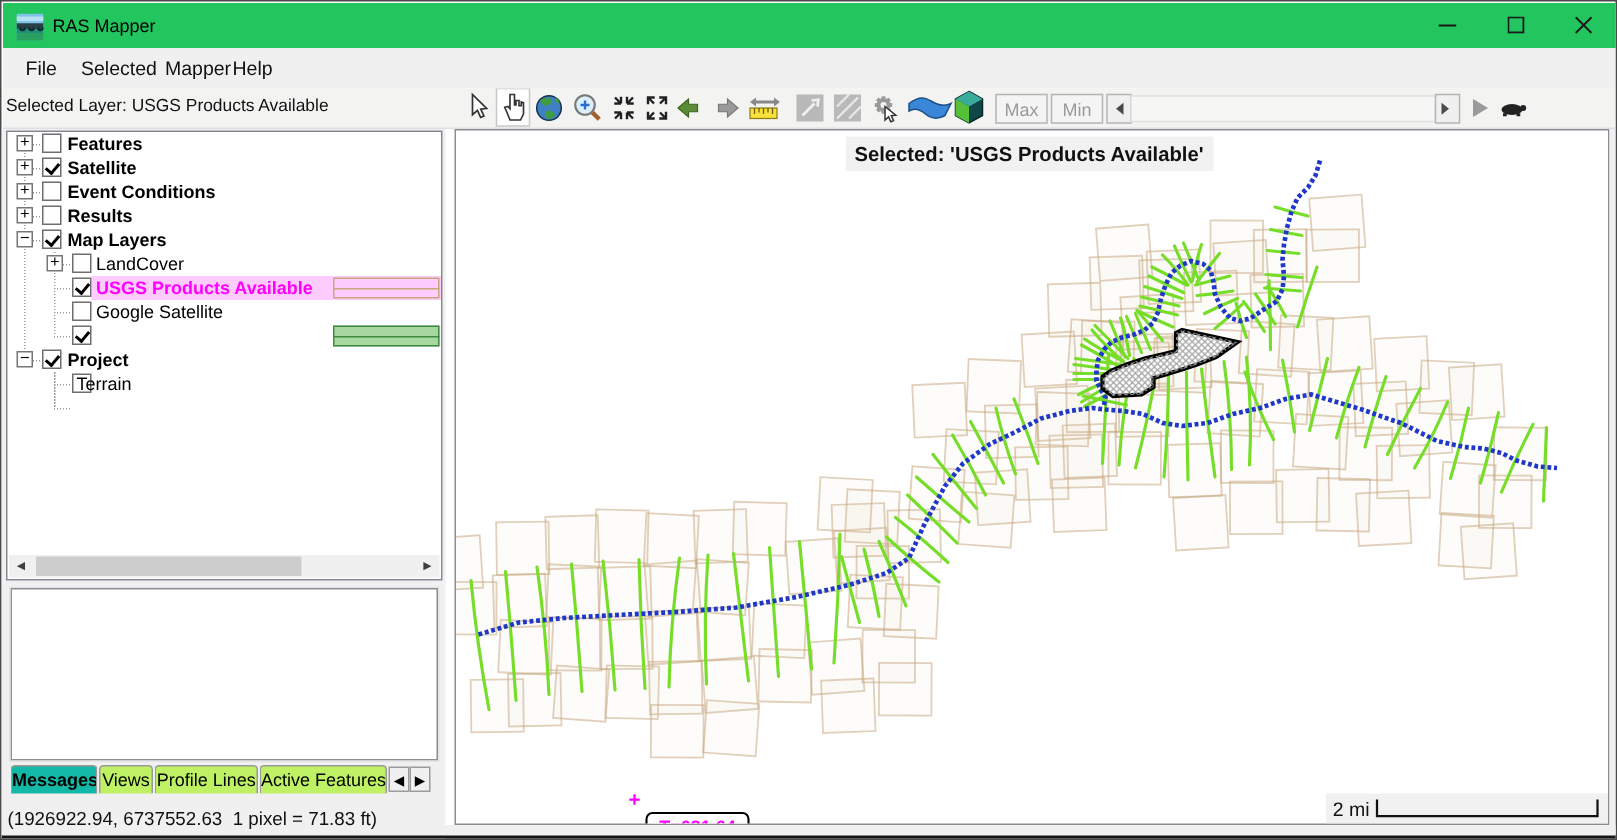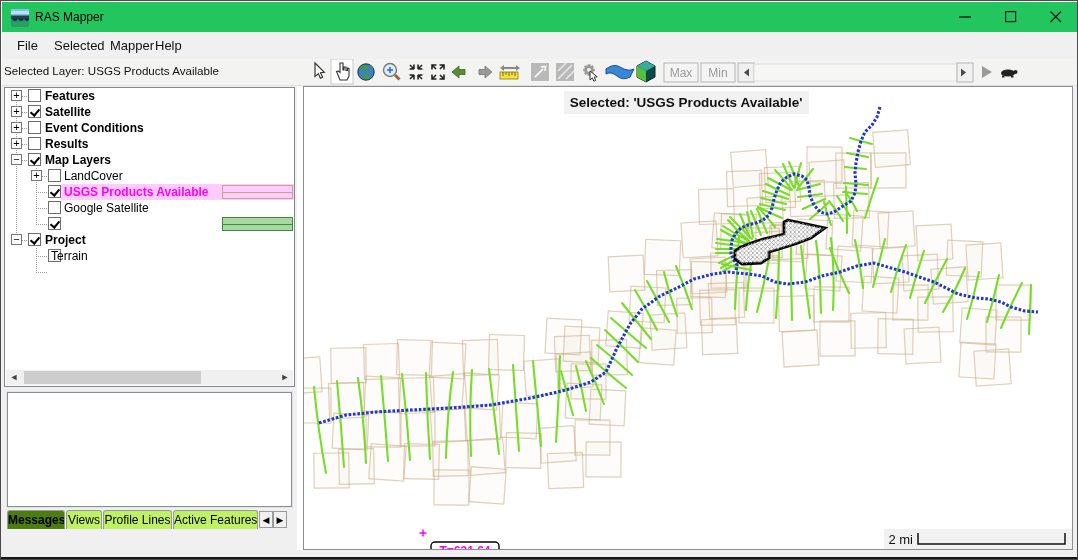--- a/index.html
+++ b/index.html
@@ -24,21 +24,21 @@
   border:solid #000; border-width:0 2px 2px 0; transform:rotate(40deg); }
 .lbl { position:absolute; top:0; font-weight:bold; }
 .hscroll { position:absolute; left:1px; bottom:1px; width:287px; height:15px; background:#f0f0f0; }
 .hthumb { position:absolute; left:18px; top:1px; width:177px; height:13px; background:#cdcdcd; }
 .harrow { position:absolute; top:0; width:16px; height:15px; color:#404040; font-size:9px; line-height:15px; text-align:center; }
 .msgbox { position:absolute; left:6px; top:306px; width:285px; height:115px; background:#fff;
           border:1px solid #898f94; outline:1px solid #e3e3e3; }
 .tabs { position:absolute; left:6px; top:424px; height:19px; font-size:12px; width:300px; white-space:nowrap; }
 .tab { float:left; height:19px; padding-top:2px; text-align:center; overflow:hidden; border:1px solid #9a9a9a; border-bottom:none;
        border-radius:3px 3px 0 0; background:#bef264; margin-right:1px; color:#000; font-size:12px; }
-.tab.active { font-weight:bold; background:#4d7c0f; }
+.tab.active { font-weight:bold; background:#14b8a6; }
 .tabarrow { float:left; width:14px; height:17px; margin-top:1px; border:1px solid #9a9a9a; background:#f0f0f0;
             font-size:9px; text-align:center; line-height:16px; color:#000; }
 .statusln { position:absolute; left:4px; top:453px; font-size:12.5px; color:#111; }
 .mappanel { position:absolute; left:302px; top:85px; width:770px; height:464px; background:#fff;
             border:1px solid #898f94; overflow:hidden; }
 .botstrip { position:absolute; left:0; top:556px; width:1078px; height:4px; background:#161616; }
 .rightgap { position:absolute; left:1072px; top:85px; width:5px; height:470px; background:#f0f0f0; }
 </style></head>
 <body>
 <div class="titlebar">
@@ -229,20 +229,21 @@
  </div>
  <div class="msgbox"></div>
  <div class="tabs">
    <div class="tab active" style="width:58px">Messages</div>
       <div class="tab" style="width:36px">Views</div>
    <div class="tab" style="width:69px">Profile Lines</div>
       <div class="tab" style="width:85px">Active Features</div>
    <div class="tabarrow">◀</div>
       <div class="tabarrow">▶</div>
  </div>
+ <div class="statusln">(1926922.94, 6737552.63&nbsp;&nbsp;1 pixel = 71.83 ft)</div>
 </div>
 <div class="mappanel"></div>
 <svg id="map" width="768" height="462" viewBox="303 86 768 462" style="position:absolute;left:303px;top:86px">
 <defs>
 <pattern id="hatch" width="4.2" height="4.2" patternUnits="userSpaceOnUse">
 <path d="M0,0 l4.2,4.2 M4.2,0 l-4.2,4.2" stroke="#a2a2a2" stroke-width="0.8" fill="none"></path>
 </pattern>
 </defs>
 <g fill="rgba(222,198,165,0.05)" stroke="rgba(200,170,132,0.55)" stroke-width="1.2">
 <rect x="285" y="357" width="35" height="35" transform="rotate(-3.8 302 375)"></rect>

